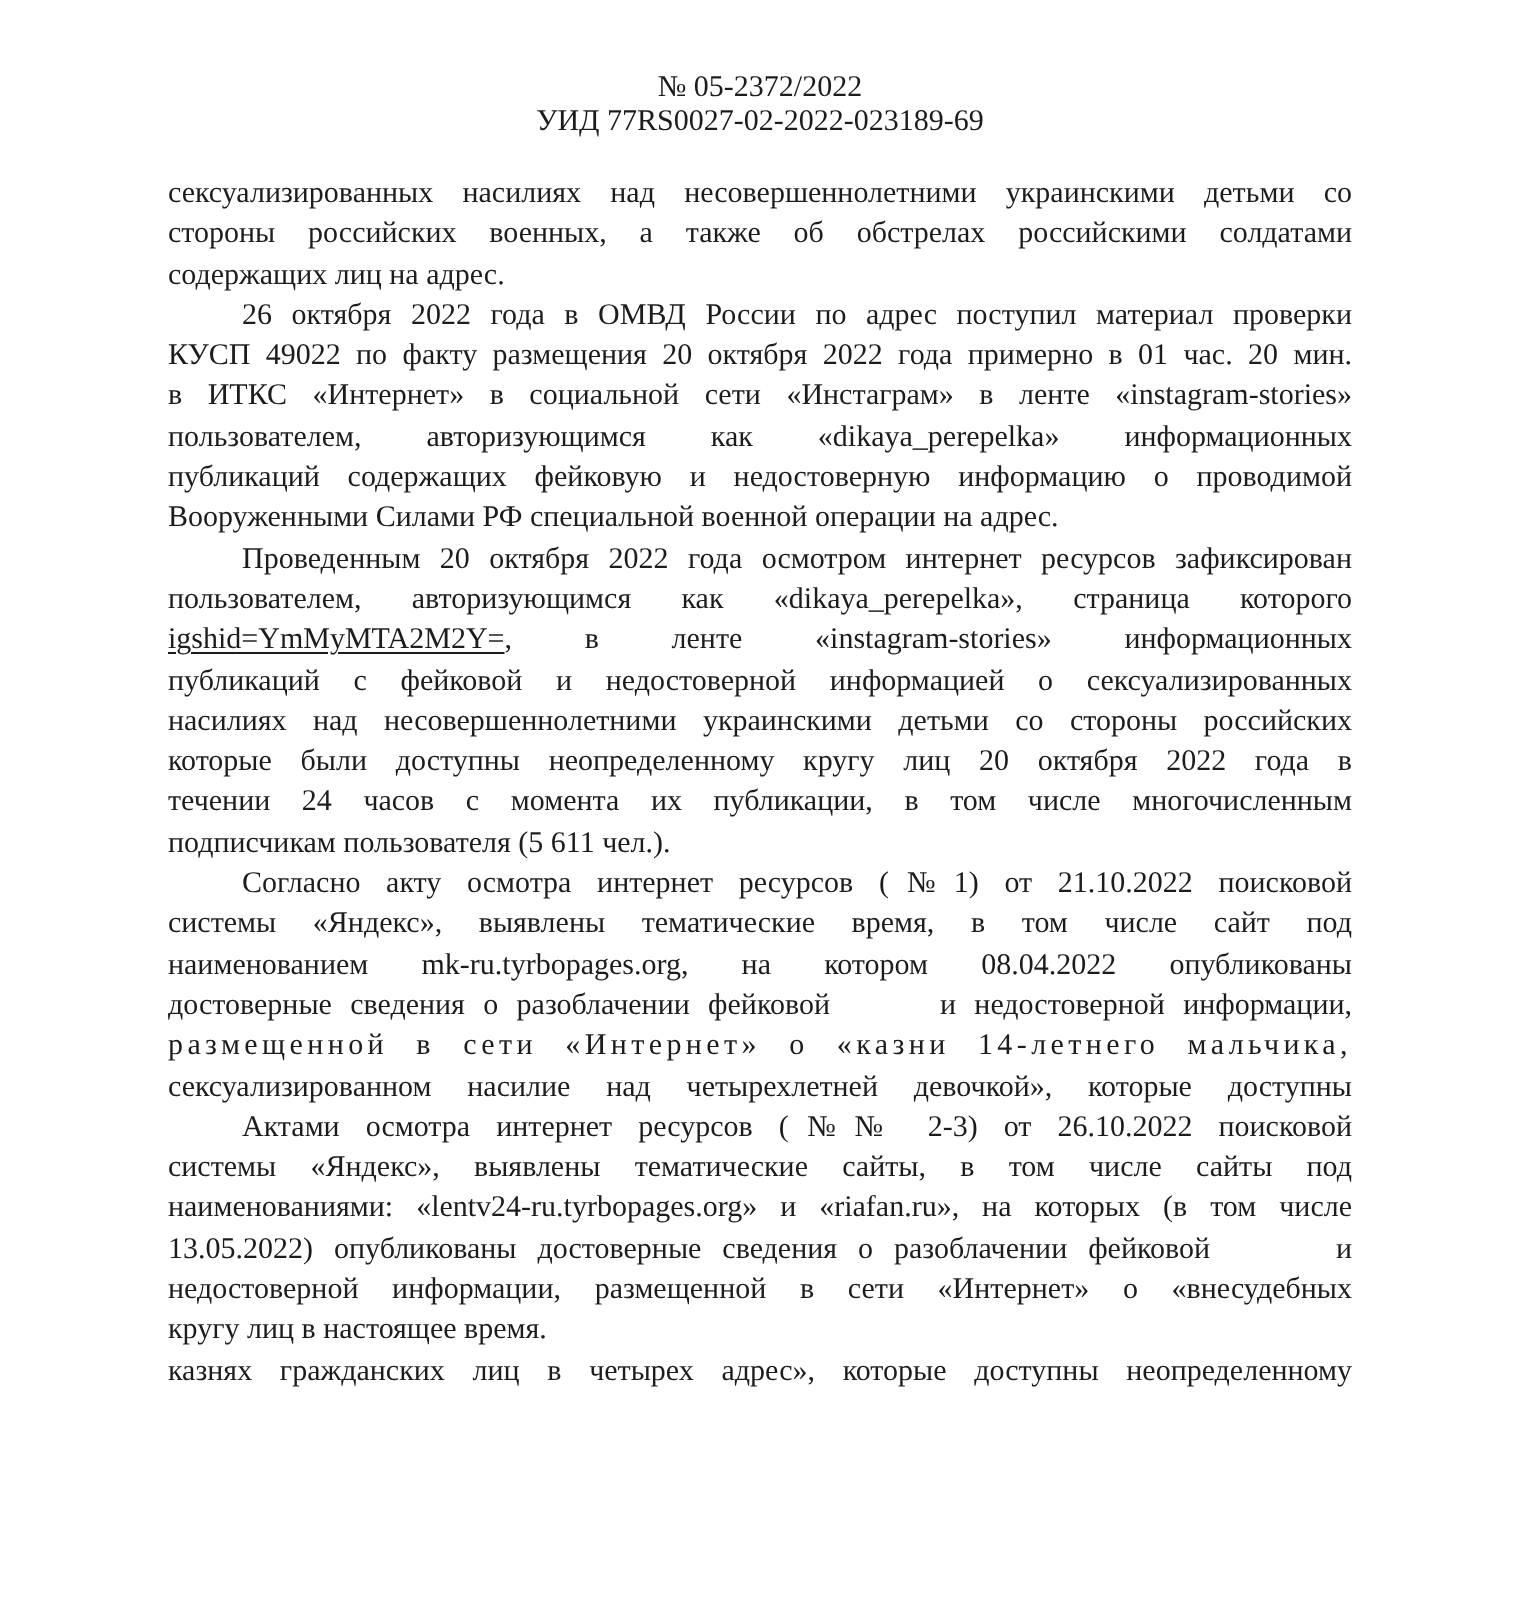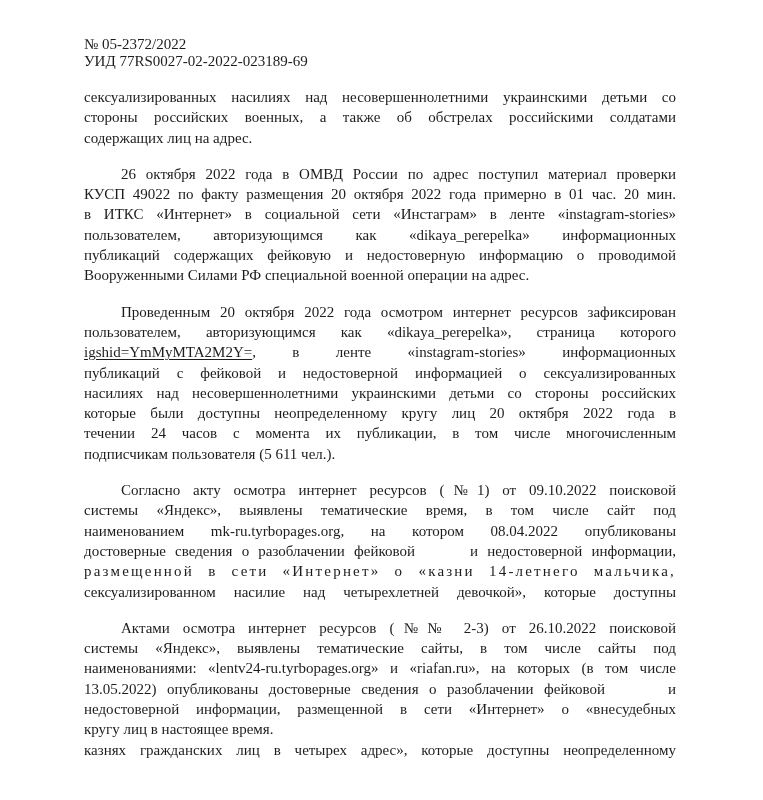--- a/index.html
+++ b/index.html
@@ -12,42 +12,41 @@
     width: 763px;
     height: 800px;
     box-sizing: border-box;
     padding: 36px 87px 0 84px;
     background: #ffffff;
     color: #1c1c1c;
     font-family: "Liberation Serif", "DejaVu Serif", serif;
     overflow: hidden;
   }
   .doc-header {
-    text-align: left;
+    text-align: center;
     font-size: 15px;
     line-height: 17px;
     margin-bottom: 17px;
     white-space: nowrap;
   }
   .doc-body {
     font-size: 15px;
     line-height: 20.3px;
   }
   .paragraph { margin: 0; }
   .line {
     text-align: justify;
     text-align-last: justify;
     hyphens: none;
   }
   .line.last {
     text-align-last: left;
   }
   .line.first-indent {
     text-indent: 37px;
-    margin-top: 16px;
   }
   .line.stretch {
     letter-spacing: 2.2px;
   }
   .u {
     text-decoration: underline;
     text-underline-offset: 2px;
     color: inherit;
   }
 </style>
@@ -77,21 +76,21 @@
         <div class="line first-indent">Проведенным 20 октября 2022 года осмотром интернет ресурсов зафиксирован</div>
         <div class="line">пользователем, авторизующимся как «dikaya_perepelka», страница которого</div>
         <div class="line"><span class="u">igshid=YmMyMTA2M2Y=</span><span>, в ленте «instagram-stories» информационных</span></div>
         <div class="line">публикаций с фейковой и недостоверной информацией о сексуализированных</div>
         <div class="line">насилиях над несовершеннолетними украинскими детьми со стороны российских</div>
         <div class="line">которые были доступны неопределенному кругу лиц 20 октября 2022 года в</div>
         <div class="line">течении 24 часов с момента их публикации, в том числе многочисленным</div>
         <div class="line last">подписчикам пользователя (5 611 чел.).</div>
       </div>
       <div class="paragraph">
-        <div class="line first-indent">Согласно акту осмотра интернет ресурсов (№1) от 09.10.2022 поисковой</div>
+        <div class="line first-indent">Согласно акту осмотра интернет ресурсов (№1) от 21.10.2022 поисковой</div>
         <div class="line">системы «Яндекс», выявлены тематические время, в том числе сайт под</div>
         <div class="line">наименованием mk-ru.tyrbopages.org, на котором 08.04.2022 опубликованы</div>
         <div class="line">достоверные сведения о разоблачении фейковой &nbsp;&nbsp;&nbsp;&nbsp; и недостоверной информации,</div>
         <div class="line stretch">размещенной в сети «Интернет» о «казни 14-летнего мальчика,</div>
         <div class="line">сексуализированном насилие над четырехлетней девочкой», которые доступны</div>
       </div>
       <div class="paragraph">
         <div class="line first-indent">Актами осмотра интернет ресурсов (№№ 2-3) от 26.10.2022 поисковой</div>
         <div class="line">системы «Яндекс», выявлены тематические сайты, в том числе сайты под</div>
         <div class="line">наименованиями: «lentv24-ru.tyrbopages.org» и «riafan.ru», на которых (в том числе</div>

